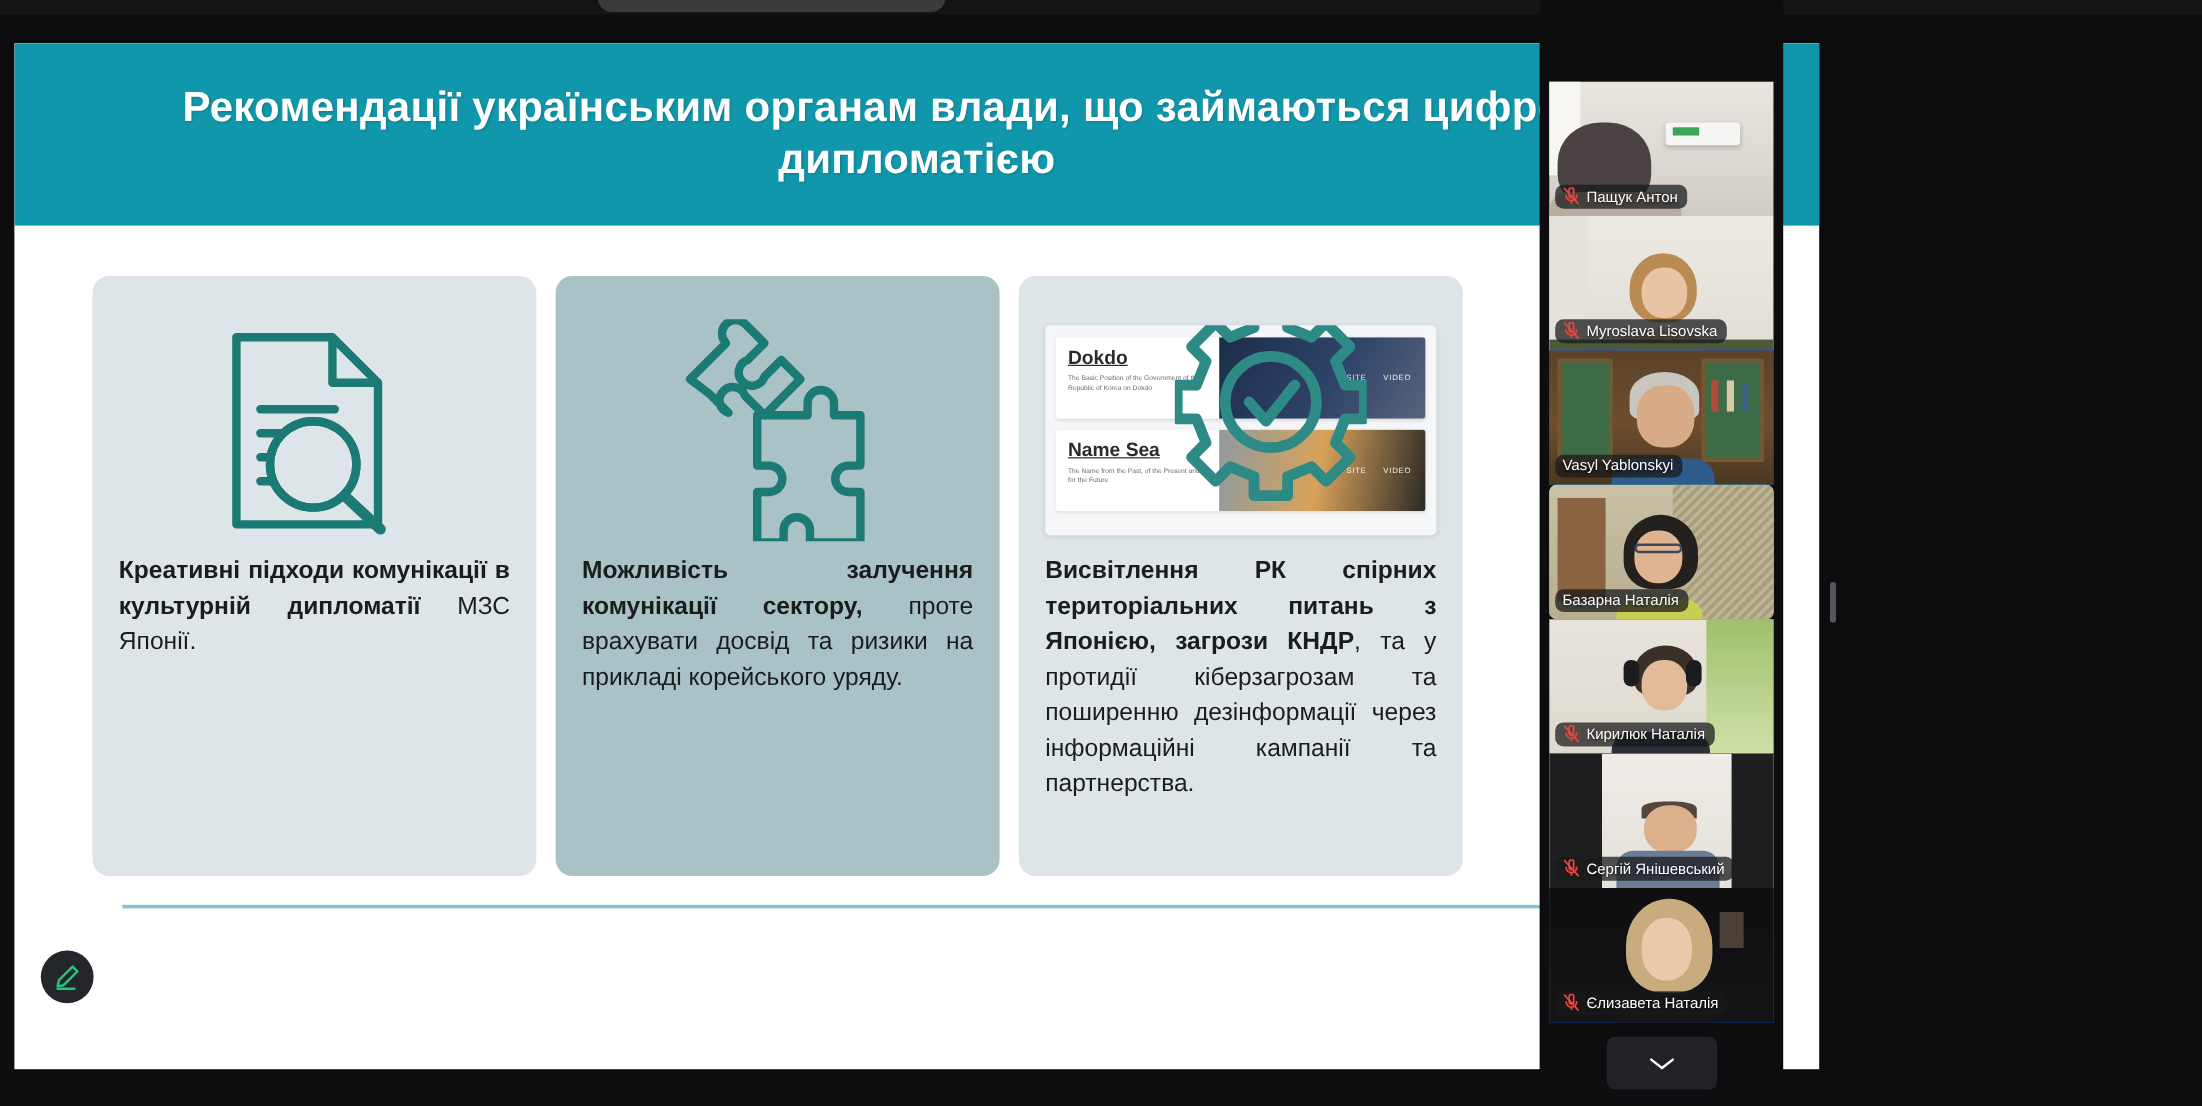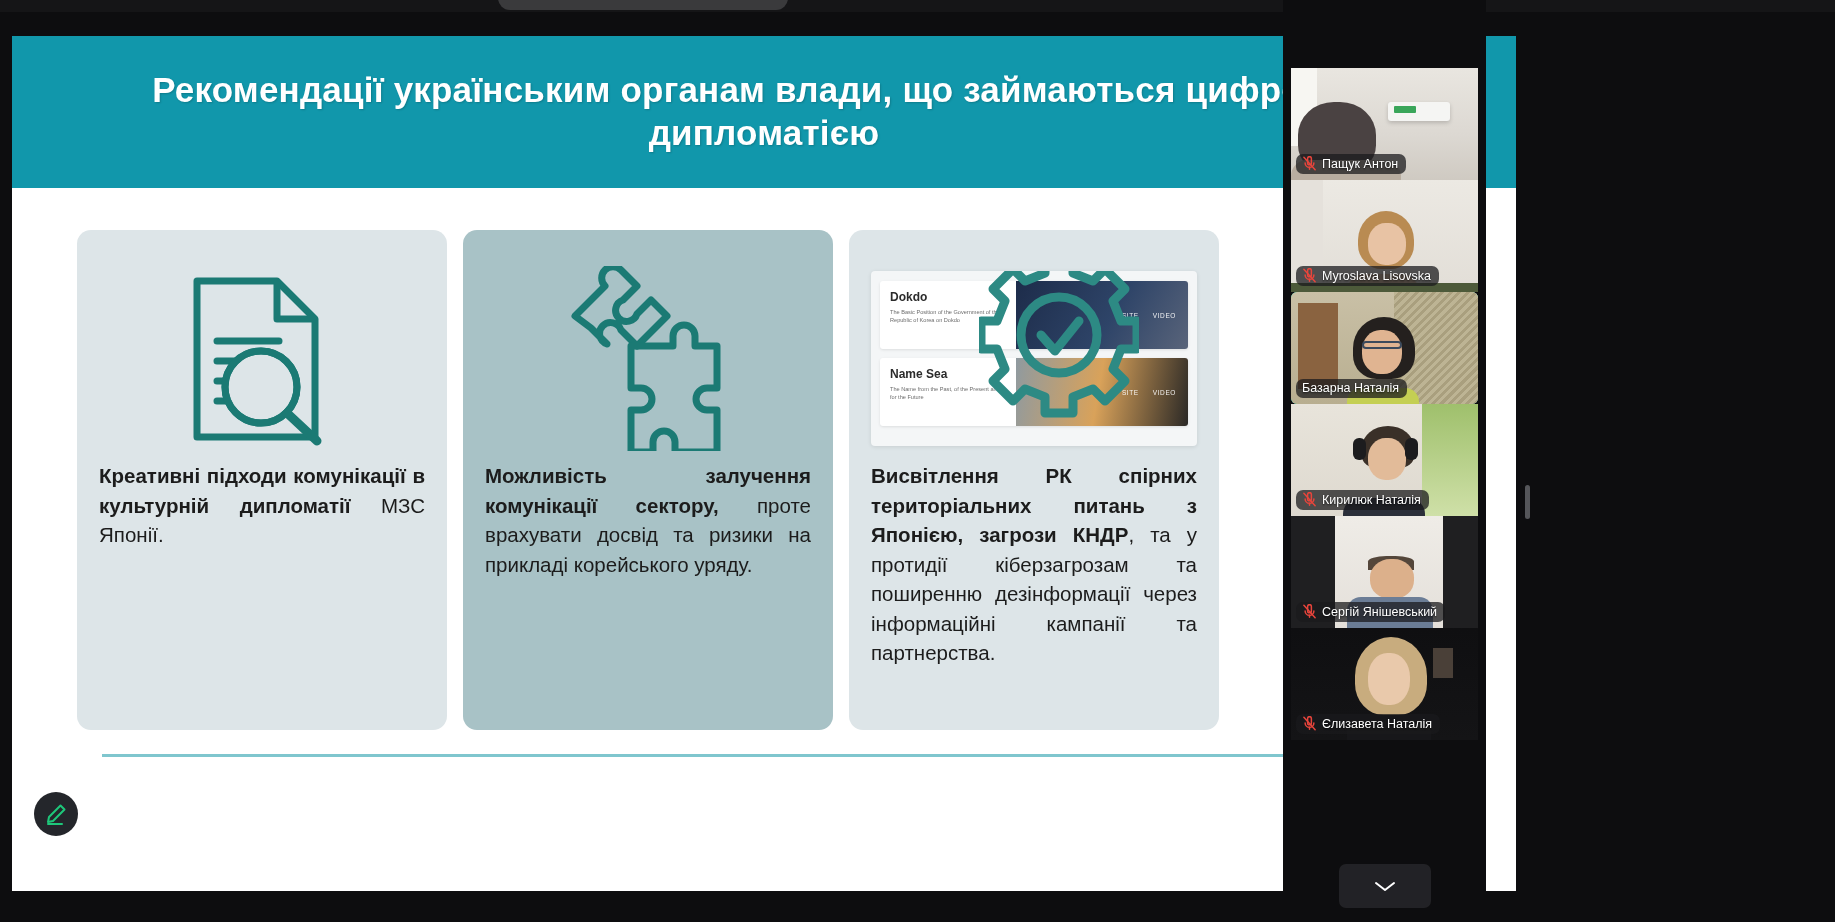--- a/index.html
+++ b/index.html
@@ -111,21 +111,21 @@
   .mini-row {
     display: flex;
     background: #ffffff;
     border-radius: 3px;
     height: 68px;
     margin-bottom: 9px;
     box-shadow: 0 1px 3px rgba(0,0,0,.10);
     overflow: hidden;
   }
   .mini-text { flex: 1; padding: 9px 10px; }
-  .mini-title { font-size: 12px; font-weight: bold; color: #2b2b2b; }
+  .mini-title { font-size: 16px; font-weight: bold; color: #2b2b2b; text-decoration: underline; }
   .mini-sub { font-size: 5.6px; color: #6d6d6d; line-height: 1.5; margin-top: 4px; }
   .mini-thumb {
     width: 172px;
     position: relative;
     display: flex; align-items: center; justify-content: flex-end;
     gap: 14px; padding-right: 12px;
   }
   .thumb-dokdo { background: linear-gradient(120deg,#1d2c4a 0%,#2e4468 55%,#59647a 100%); }
   .thumb-sea   { background: linear-gradient(100deg,#8f9aa0 0%,#d9a25a 48%,#2b2926 100%); }
   .mini-btn { font-size: 6.5px; color: #fff; letter-spacing: .6px; opacity: .92; }
@@ -388,20 +388,35 @@
         <svg class="mute-icon" width="15" height="15" viewBox="0 0 24 24" fill="none" stroke="#e8453c" stroke-width="2.4" stroke-linecap="round">
           <path d="M9 4 a3 3 0 0 1 6 0 v7 a3 3 0 0 1 -6 0 z"></path>
             <path d="M5 11 a7 7 0 0 0 14 0"></path>
             <path d="M12 18 v3"></path>
             <path d="M3 2 L21 22"></path>
         </svg>
         <span class="name-text">Myroslava Lisovska</span>
       </div>
     </div>
 
+    <div class="tile">
+      <div class="tile-video sc s3">
+        <span class="sc cab1"></span>
+          <span class="sc cab2"></span>
+        <span class="sc bk1"></span>
+          <span class="sc bk2"></span>
+          <span class="sc bk3"></span>
+        <span class="sc hair"></span>
+          <span class="sc face"></span>
+          <span class="sc shirt"></span>
+      </div>
+      <div class="name-chip">
+        <span class="name-text">Vasyl Yablonskyi</span>
+      </div>
+    </div>
 
     <div class="tile active">
       <div class="tile-video sc s4">
         <span class="sc wall"></span>
           <span class="sc door"></span>
         <span class="sc hair"></span>
           <span class="sc face"></span>
           <span class="sc glass"></span>
           <span class="sc shirt"></span>
       </div>

